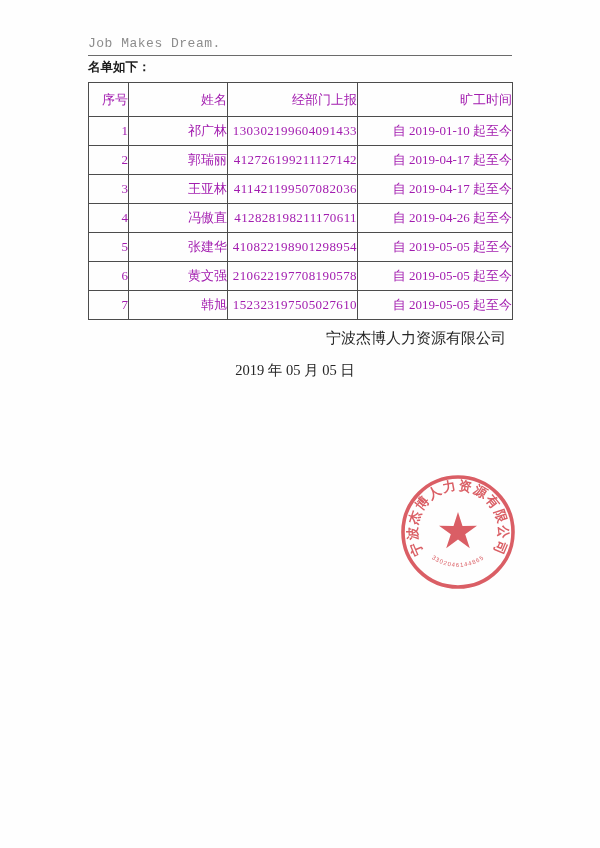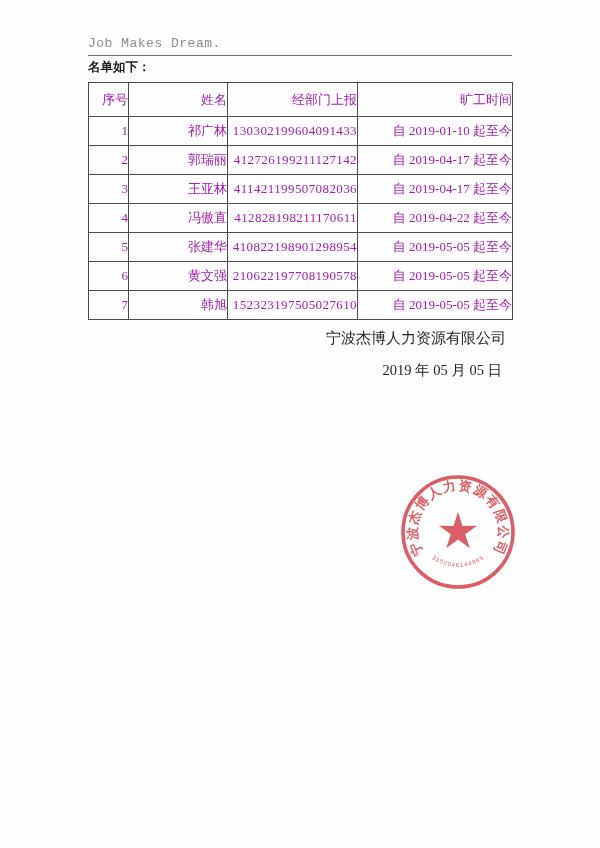--- a/index.html
+++ b/index.html
@@ -92,21 +92,21 @@
   
   .sig-company {
     margin-top: 9px;
     text-align: right;
     font-size: 15px;
     padding-right: 6px;
     color: #262626;
   }
   .sig-date {
     margin-top: 13px;
-    text-align: right;
+    text-align: center;
     font-size: 14.5px;
     padding-right: 10px;
     color: #262626;
   }
   
   .stamp {
     position: absolute;
     left: 398px;
     top: 472px;
     width: 120px;
@@ -161,21 +161,21 @@
           <tr>
             <td class="cell-index">3</td>
             <td class="cell-name">王亚林</td>
             <td class="cell-id">411421199507082036</td>
             <td class="cell-period">自 2019-04-17 起至今</td>
           </tr>
           <tr>
             <td class="cell-index">4</td>
             <td class="cell-name">冯傲直</td>
             <td class="cell-id">412828198211170611</td>
-            <td class="cell-period">自 2019-04-22 起至今</td>
+            <td class="cell-period">自 2019-04-26 起至今</td>
           </tr>
           <tr>
             <td class="cell-index">5</td>
             <td class="cell-name">张建华</td>
             <td class="cell-id">410822198901298954</td>
             <td class="cell-period">自 2019-05-05 起至今</td>
           </tr>
           <tr>
             <td class="cell-index">6</td>
             <td class="cell-name">黄文强</td>

